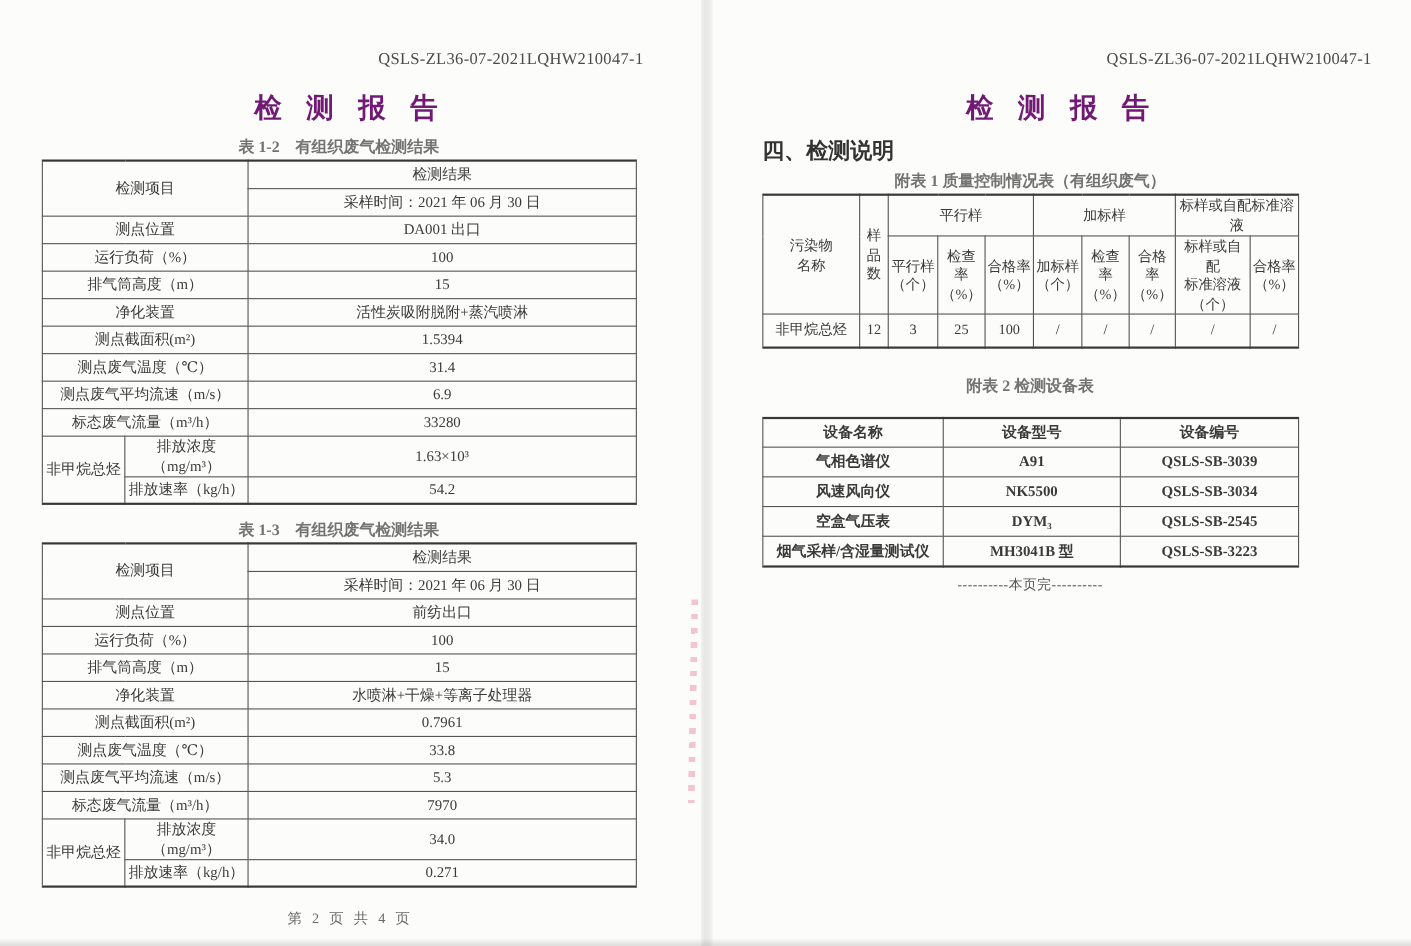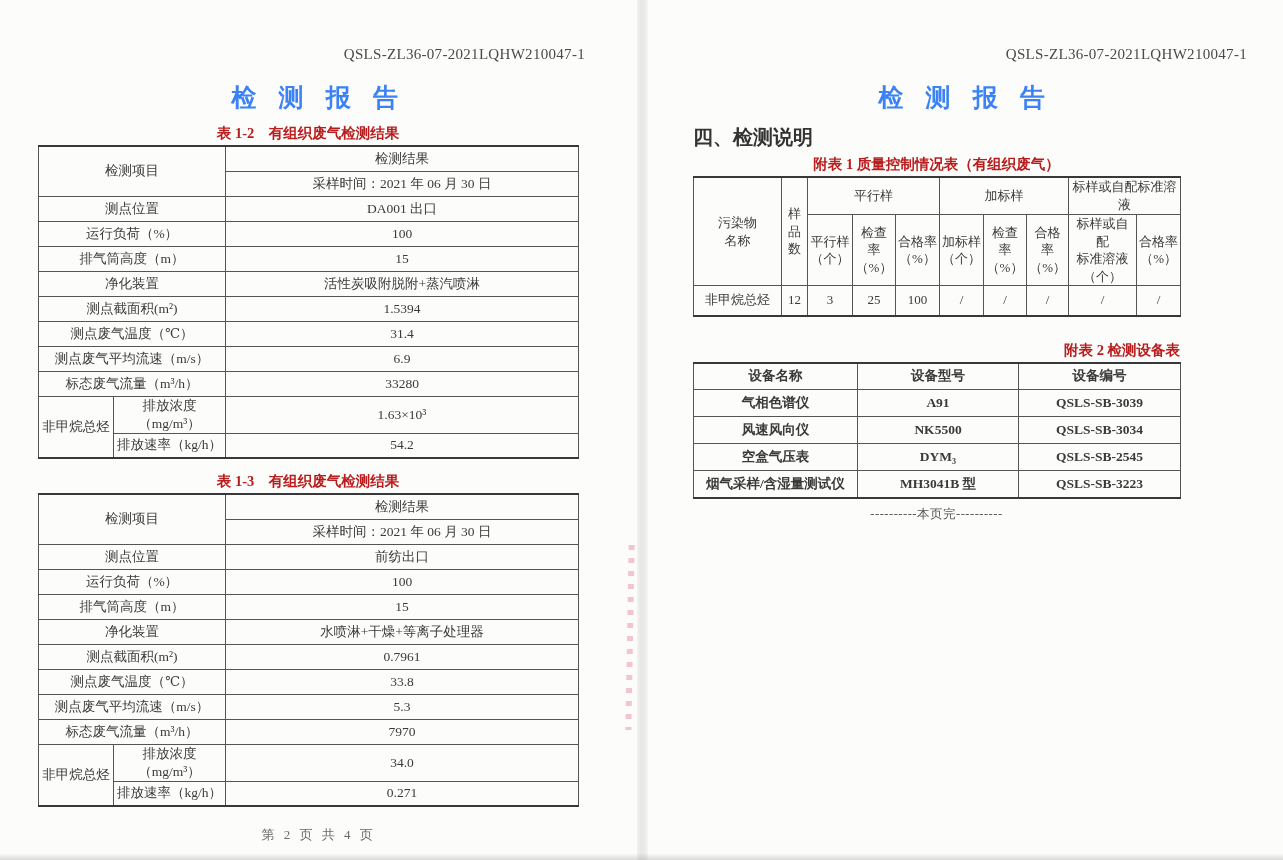--- a/index.html
+++ b/index.html
@@ -24,35 +24,35 @@
     position:absolute; left:0; bottom:0; width:1283px; height:7px;
     background:linear-gradient(180deg,rgba(0,0,0,0) 0%,rgba(120,120,118,0.25) 100%);
   }
   .doc-header {
     display:flex; justify-content:flex-end;
     font-size:15px; color:#4a4a4a; letter-spacing:0.3px;
   }
   .hdr-l { margin:46px 52px 0 55px; }
   .hdr-r { margin:46px 36px 0 70px; }
   .report-title {
-    text-align:center; font-size:25px; font-weight:bold; color:#3b82f6;
+    text-align:center; font-size:25px; font-weight:bold; color:#701a75;
     letter-spacing:8px; margin-top:18px;
   }
   .content-l { margin-left:38px; width:540px; }
   .content-r { margin-left:45px; width:487px; }
   .section-title {
     font-size:20px; font-weight:bold; color:#333; margin-top:10px;
   }
   .table-caption {
-    text-align:center; font-size:14.5px; font-weight:bold; color:#b91c1c;
+    text-align:center; font-size:14.5px; font-weight:bold; color:#737373;
   }
   .cap-12 { margin-top:10px; margin-bottom:2px; }
   .cap-13 { margin-top:13px; margin-bottom:2px; }
   .cap-qc { margin-top:4px;  margin-bottom:2px; }
-  .cap-eq { margin-top:24px; margin-bottom:2px;text-align:right; }
+  .cap-eq { margin-top:24px; margin-bottom:19px; }
   table {
     border-collapse:collapse; table-layout:fixed; width:100%;
     border-top:2.5px solid #383838; border-bottom:2.5px solid #383838;
   }
   td {
     border:1px solid #555;
     text-align:center; vertical-align:middle;
     font-size:13.5px; color:#3a3a3a;
     padding:0 2px; height:25px;
     overflow:hidden;

